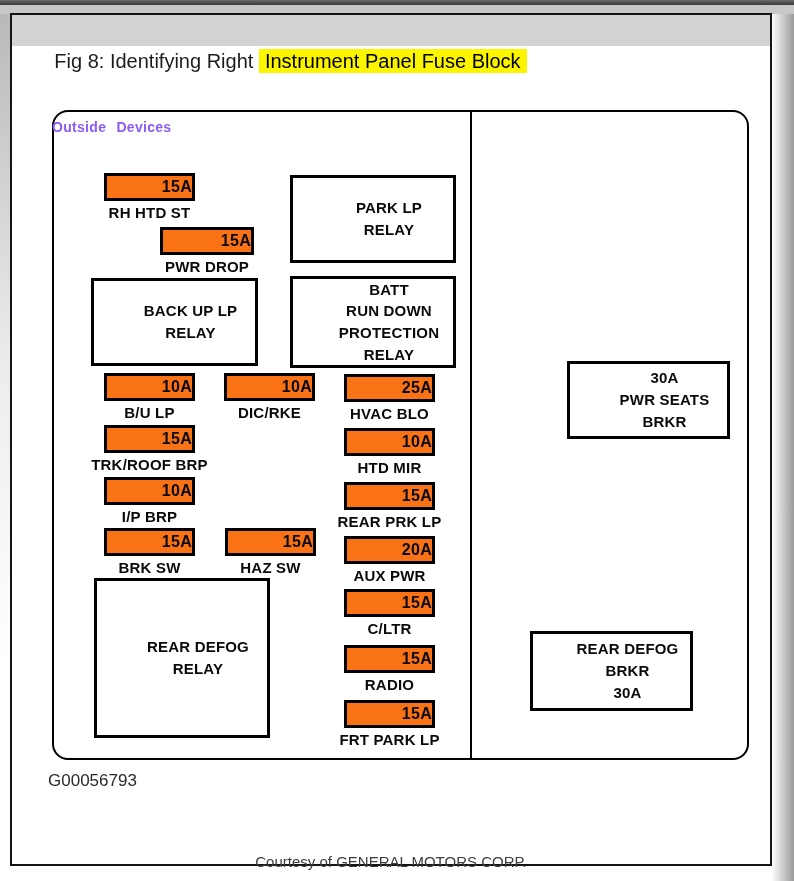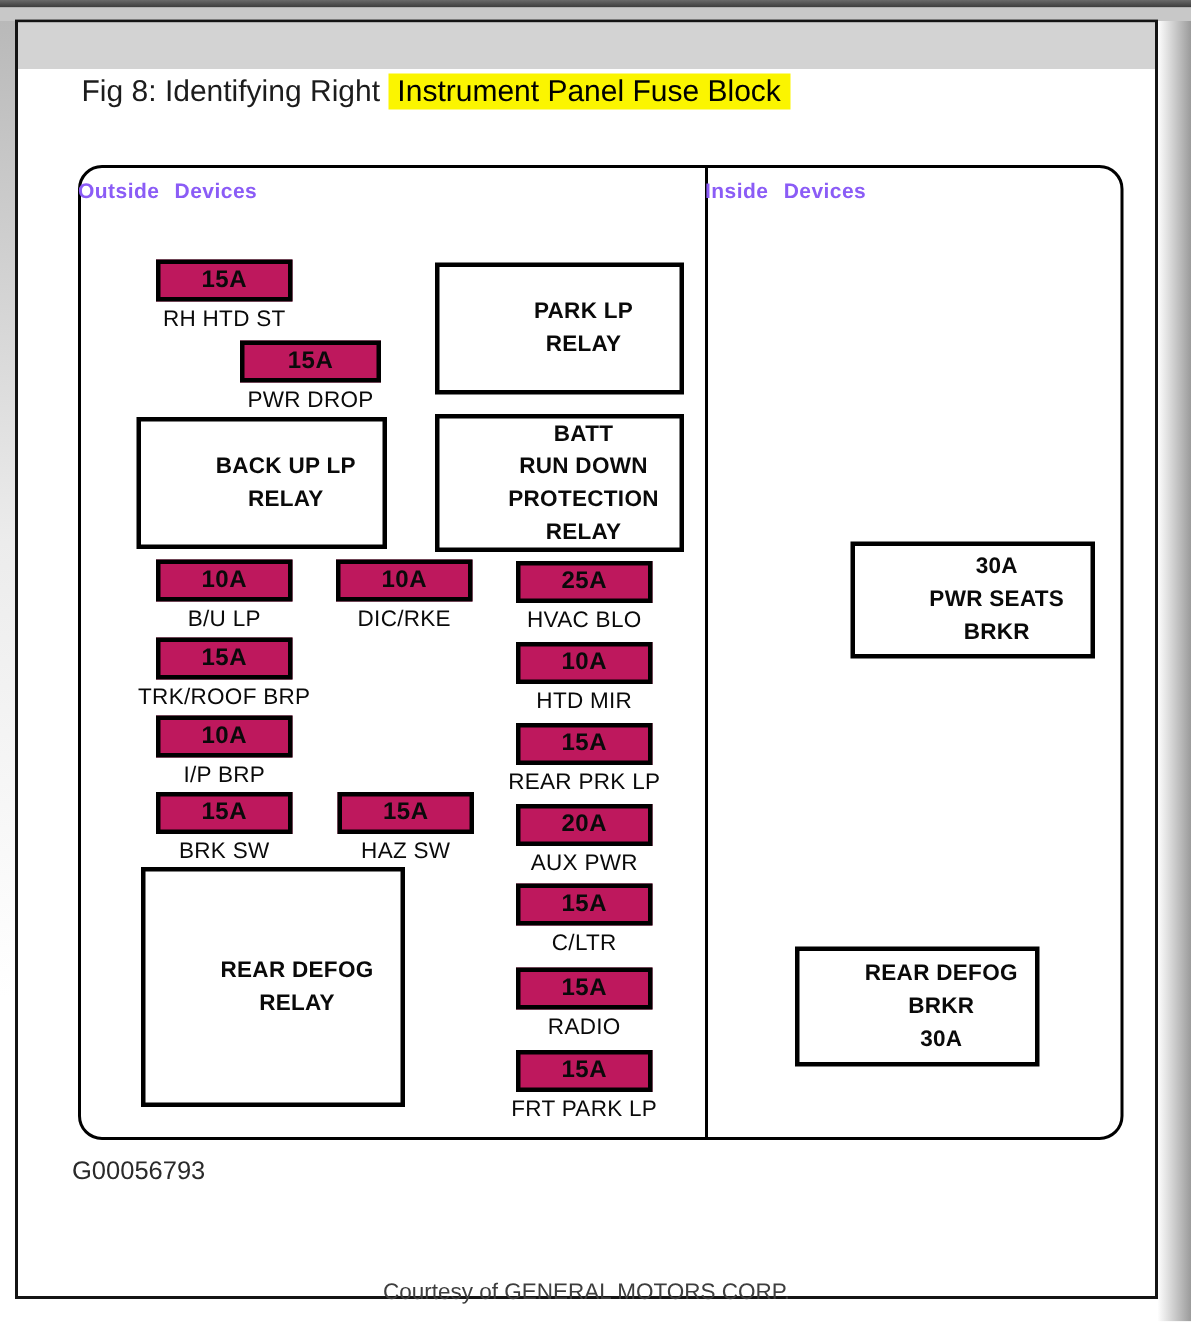--- a/index.html
+++ b/index.html
@@ -28,25 +28,25 @@
   .panel{position:absolute;left:40px;top:95px;width:693px;height:646px;
          border:2px solid #000;border-radius:16px;background:#fff;}
   .divider{position:absolute;left:458px;top:96px;width:2px;height:648px;background:#000;}
   .section-label{position:absolute;top:104px;font-size:14px;font-weight:600;
          color:#8b5cf6;word-spacing:6px;letter-spacing:.3px;}
   .section-label.outside{left:40px;width:418px;}
   .section-label.inside{left:458px;width:279px;}
 
   
   .fuse{position:absolute;width:91px;}
-  .fuse-box{height:28px;border:3px solid #000;box-sizing:border-box;background:#be185d;
-            display:flex;align-items:center;justify-content:center;
+  .fuse-box{height:28px;border:3px solid #000;box-sizing:border-box;background:#f97316;
+            display:flex;align-items:center;justify-content:flex-end;
             font-weight:700;font-size:16px;color:#0a0a0a;letter-spacing:.3px;}
   .fuse-label{position:relative;left:50%;transform:translateX(-50%);width:max-content;
-            margin-top:3px;text-align:right;font-weight:400;font-size:15px;color:#0a0a0a;
+            margin-top:3px;text-align:right;font-weight:700;font-size:15px;color:#0a0a0a;
             white-space:nowrap;letter-spacing:.2px;}
 
   
   .relay{position:absolute;border:3px solid #000;background:#fff;box-sizing:border-box;
          display:flex;align-items:center;justify-content:center;text-align:center;
          font-weight:700;font-size:15px;line-height:1.45;color:#0a0a0a;
          white-space:pre-line;letter-spacing:.2px;padding-left:32px;}
 
   
   .figure-id{position:absolute;left:36px;top:756px;font-size:17px;color:#2a2a2a;}
@@ -66,21 +66,20 @@
   <div class="content">
 
     <div class="titlebar">
       <span class="inner"><span>Fig 8: Identifying Right </span><span class="hl">Instrument Panel Fuse Block</span></span>
     </div>
 
     <div class="panel"></div>
     <div class="divider"></div>
 
     <div class="section-label outside">Outside Devices</div>
-    <div class="section-label inside">Inside Devices</div>
 
     <div class="relay" style="left:278px;top:160px;width:166px;height:88px;">PARK LP
 RELAY</div>
     <div class="relay" style="left:79px;top:263px;width:167px;height:88px;">BACK UP LP
 RELAY</div>
     <div class="relay" style="left:278px;top:261px;width:166px;height:92px;">BATT
 RUN DOWN
 PROTECTION
 RELAY</div>
     <div class="relay" style="left:82px;top:563px;width:176px;height:160px;">REAR DEFOG

